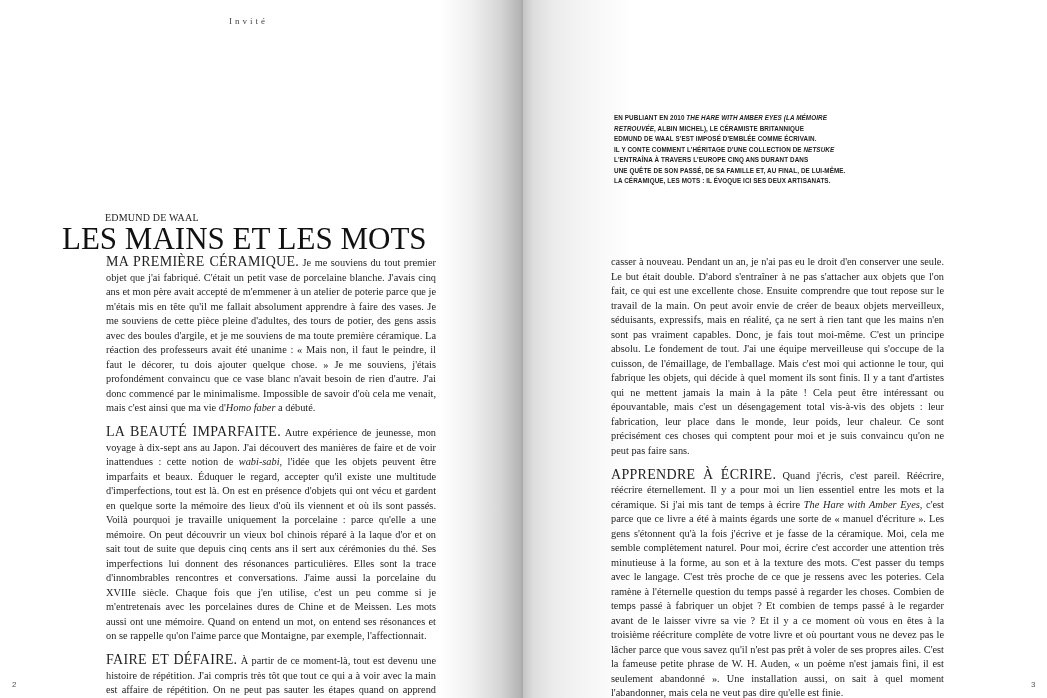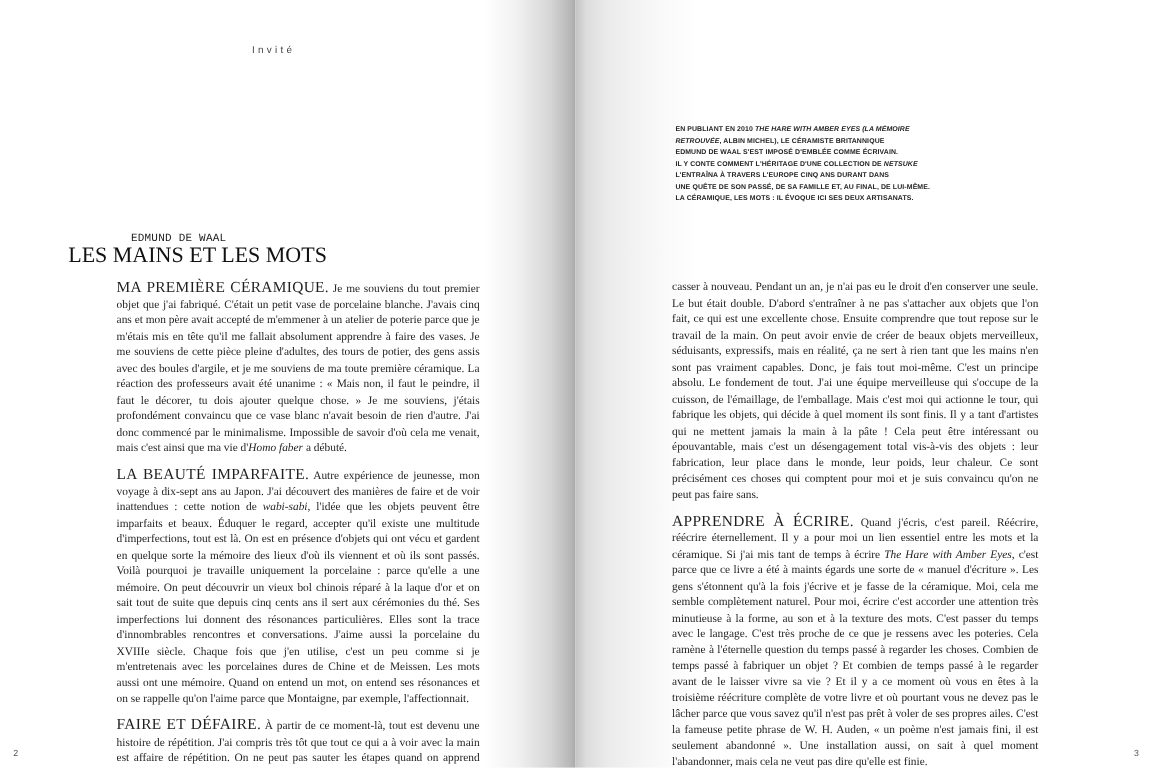--- a/index.html
+++ b/index.html
@@ -9,35 +9,35 @@
   }
   .page-left {
     position: absolute; left: 0; top: 0; width: 523px; height: 698px;
     background: linear-gradient(to right, #ffffff 0px, #ffffff 440px, #f1f1f1 470px, #d6d6d6 500px, #b4b4b4 520px, #a8a8a8 523px);
   }
   .page-right {
     position: absolute; left: 523px; top: 0; width: 524px; height: 698px;
     background: linear-gradient(to right, #c4c4c4 0px, #dcdcdc 10px, #ebebeb 30px, #f3f3f3 55px, #f9f9f9 80px, #ffffff 110px);
   }
   .section-label {
-    position: absolute; left: 229px; top: 40px; font-family: Liberation Sans, sans-serif;
+    position: absolute; left: 229px; top: 16px; font-family: Liberation Serif, serif;
     font-size: 9px; letter-spacing: 3px; color: #444;
   }
   .chapo {
     position: absolute; left: 614px; top: 113px; width: 290px;
     font-family: "Liberation Sans", sans-serif; font-weight: bold; font-size: 6.3px;
     line-height: 10.5px; text-transform: uppercase; color: #222; letter-spacing: 0.1px;
   }
   .chapo p { margin: 0; white-space: nowrap; }
   .chapo i { font-style: italic; }
   .author {
-    position: absolute; left: 119px; top: 212px; font-size: 10px; letter-spacing: 0.2px; color: #222; font-family: Liberation Mono, monospace;
+    position: absolute; left: 105px; top: 212px; font-size: 10px; letter-spacing: 0.2px; color: #222;
   }
   .title {
-    position: absolute; left: 62px; top: 221px; font-size: 20px; letter-spacing: 0px; color: #111; white-space: nowrap;
+    position: absolute; left: 62px; top: 221px; font-size: 31px; letter-spacing: 0px; color: #111; white-space: nowrap;
   }
   .col {
     position: absolute; font-size: 10.35px; line-height: 14.5px; color: #1e1e1e; text-align: justify;
   }
   .col-left { left: 106px; top: 255px; width: 330px; }
   .col-right { left: 611px; top: 255px; width: 333px; }
   .col p { margin: 0 0 9.5px 0; }
   .lead { font-size: 14px; text-transform: uppercase; letter-spacing: 0.3px; }
   .page-num { position: absolute; top: 680px; font-family: "Liberation Sans", sans-serif; font-size: 8px; color: #555; }
   .pn-left { left: 12px; }

